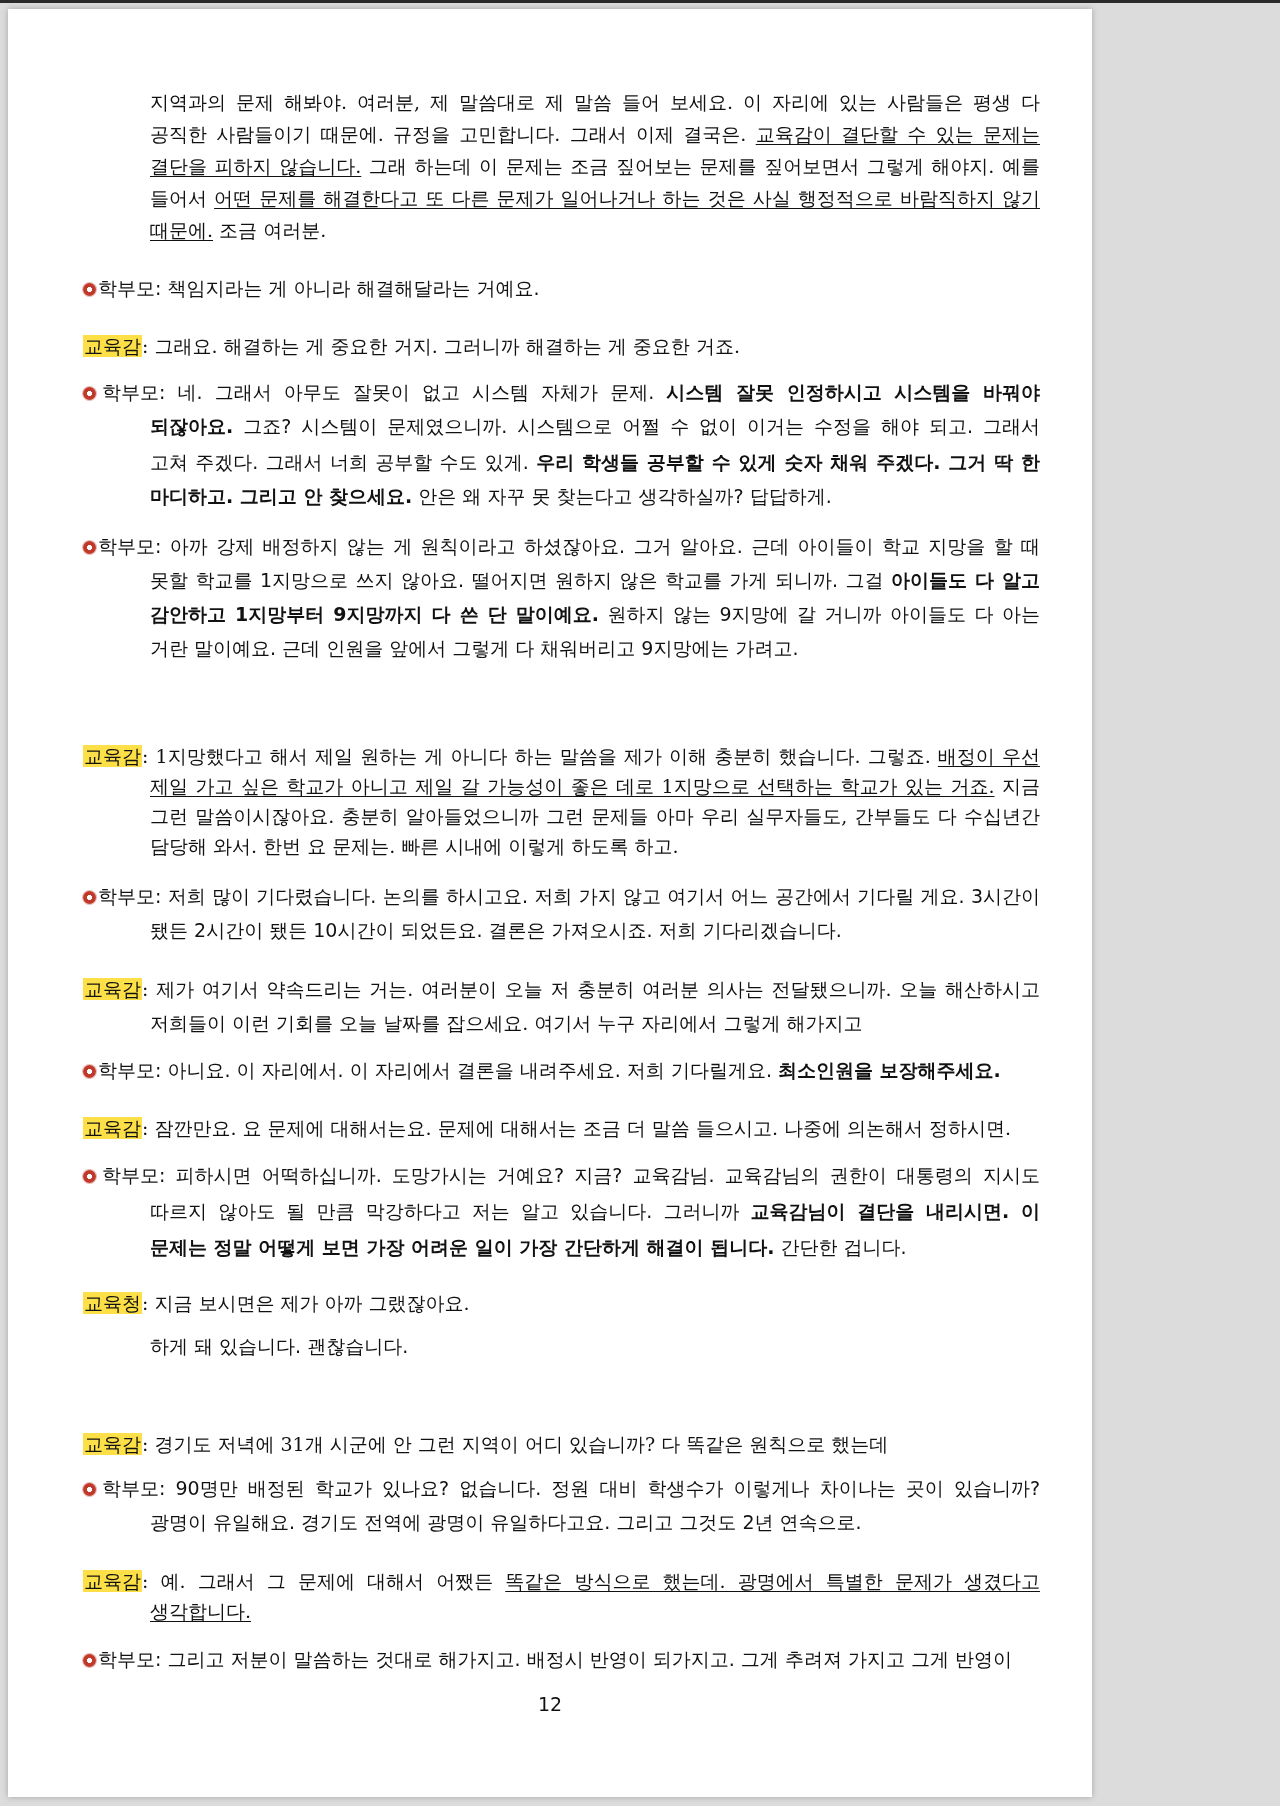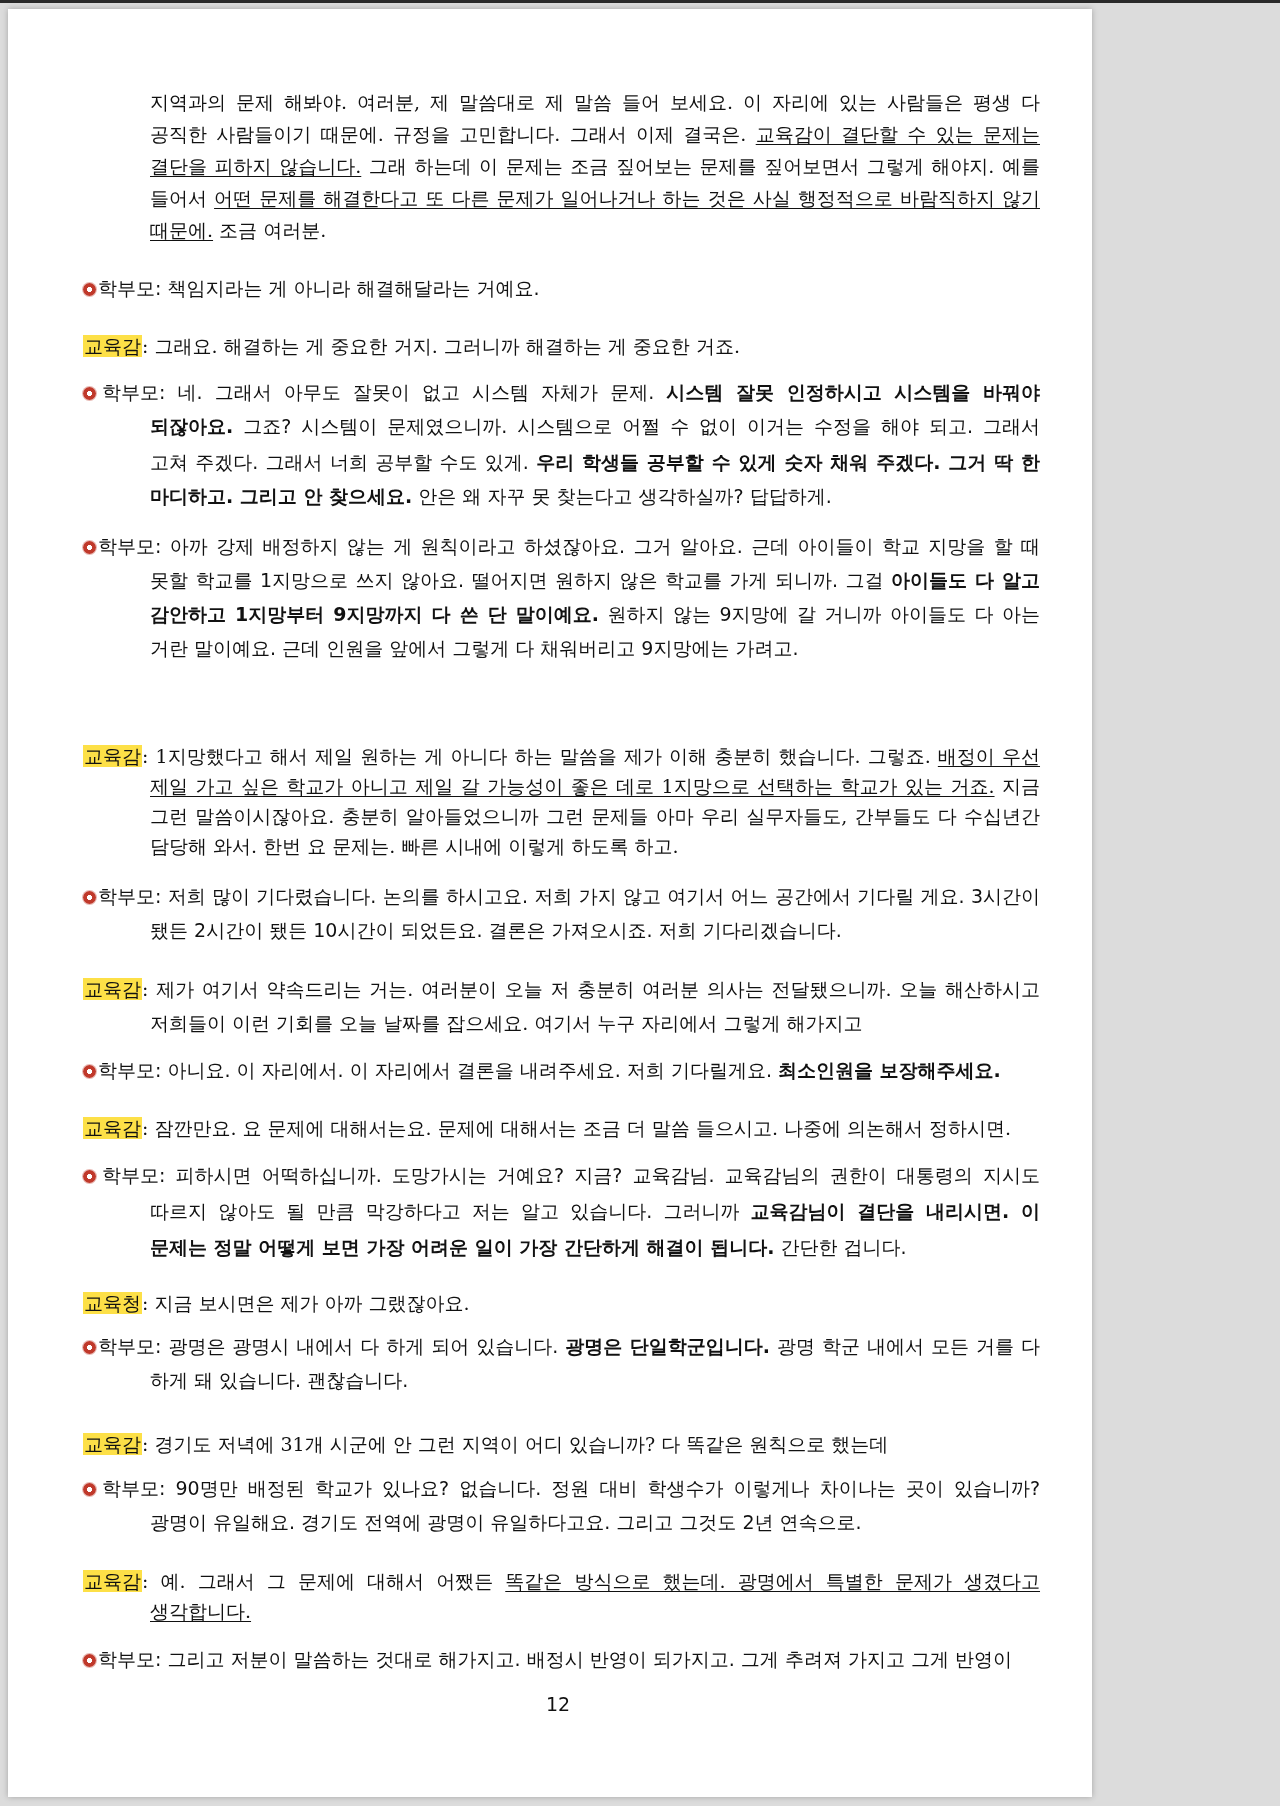--- a/index.html
+++ b/index.html
@@ -19,21 +19,21 @@
   .indent { padding-left:67px; }
   .serif { font-family: "DejaVu Serif", "Liberation Serif", serif; margin-top: 10px; }
   .spk-edu { background:#fde047; padding:0 1px; }
   .parent-icon {
     display:inline-block; width:13px; height:13px; border-radius:50%;
     background:radial-gradient(circle, #ffffff 0 28%, #c0392b 30% 100%);
     box-shadow:0 0 0 1px #e7b9b4; vertical-align:-1px; margin-right:2px;
   }
   b { font-weight:bold;margin-top:44px; }
   u { text-decoration:underline; text-underline-offset:3px; }
-  .pagenum { position:absolute; left:0; width:100%; top:1684px; text-align:center; font-size:19px; color:#111;padding-left:8px; }
+  .pagenum { position:absolute; left:0; width:100%; top:1684px; text-align:center; font-size:19px; color:#111; }
 </style>
 </head>
 <body>
 
 <div class="topbar"></div>
 
 <div class="page">
  <div class="content">
 
   <div class="blk serif" style="top:67px; padding-left:67px;">
@@ -95,21 +95,20 @@
     <div class="line" style="height:36px;line-height:36px"><span class="parent-icon" style="margin-right:6px"></span><span>학부모</span><span>: 피하시면 어떡하십니까. 도망가시는 거예요? 지금? 교육감님. 교육감님의 권한이 대통령의 지시도</span></div>
     <div class="line indent" style="height:36px;line-height:36px"><span>따르지 않아도 될 만큼 막강하다고 저는 알고 있습니다. 그러니까 </span><b>교육감님이 결단을 내리시면. 이</b></div>
     <div class="line indent last" style="height:36px;line-height:36px"><b>문제는 정말 어떻게 보면 가장 어려운 일이 가장 간단하게 해결이 됩니다.</b><span> 간단한 겁니다.</span></div>
   </div>
 
   <div class="blk serif" style="top:1268px;">
     <div class="line last"><span class="spk-edu">교육청</span><span>: 지금 보시면은 제가 아까 그랬잖아요.</span></div>
   </div>
 
   <div class="blk" style="top:1320px;">
-    <div class="line" style="height:34px;line-height:34px"><span class="parent-icon"></span><span>학부모</span><span>: 광명은 광명시 내에서 다 하게 되어 있습니다. </span><b>광명은 단일학군입니다.</b><span> 광명 학군 내에서 모든 거를 다</span></div>
     <div class="line indent last" style="height:34px;line-height:34px"><span>하게 돼 있습니다. 괜찮습니다.</span></div>
   </div>
 
   <div class="blk serif" style="top:1409px;">
     <div class="line last"><span class="spk-edu">교육감</span><span>: 경기도 저녁에 31개 시군에 안 그런 지역이 어디 있습니까? 다 똑같은 원칙으로 했는데</span></div>
   </div>
 
   <div class="blk" style="top:1462px;">
     <div class="line" style="height:34px;line-height:34px"><span class="parent-icon" style="margin-right:6px"></span><span>학부모</span><span>: 90명만 배정된 학교가 있나요? 없습니다. 정원 대비 학생수가 이렇게나 차이나는 곳이 있습니까?</span></div>
     <div class="line indent last" style="height:34px;line-height:34px"><span>광명이 유일해요. 경기도 전역에 광명이 유일하다고요. 그리고 그것도 2년 연속으로.</span></div>

